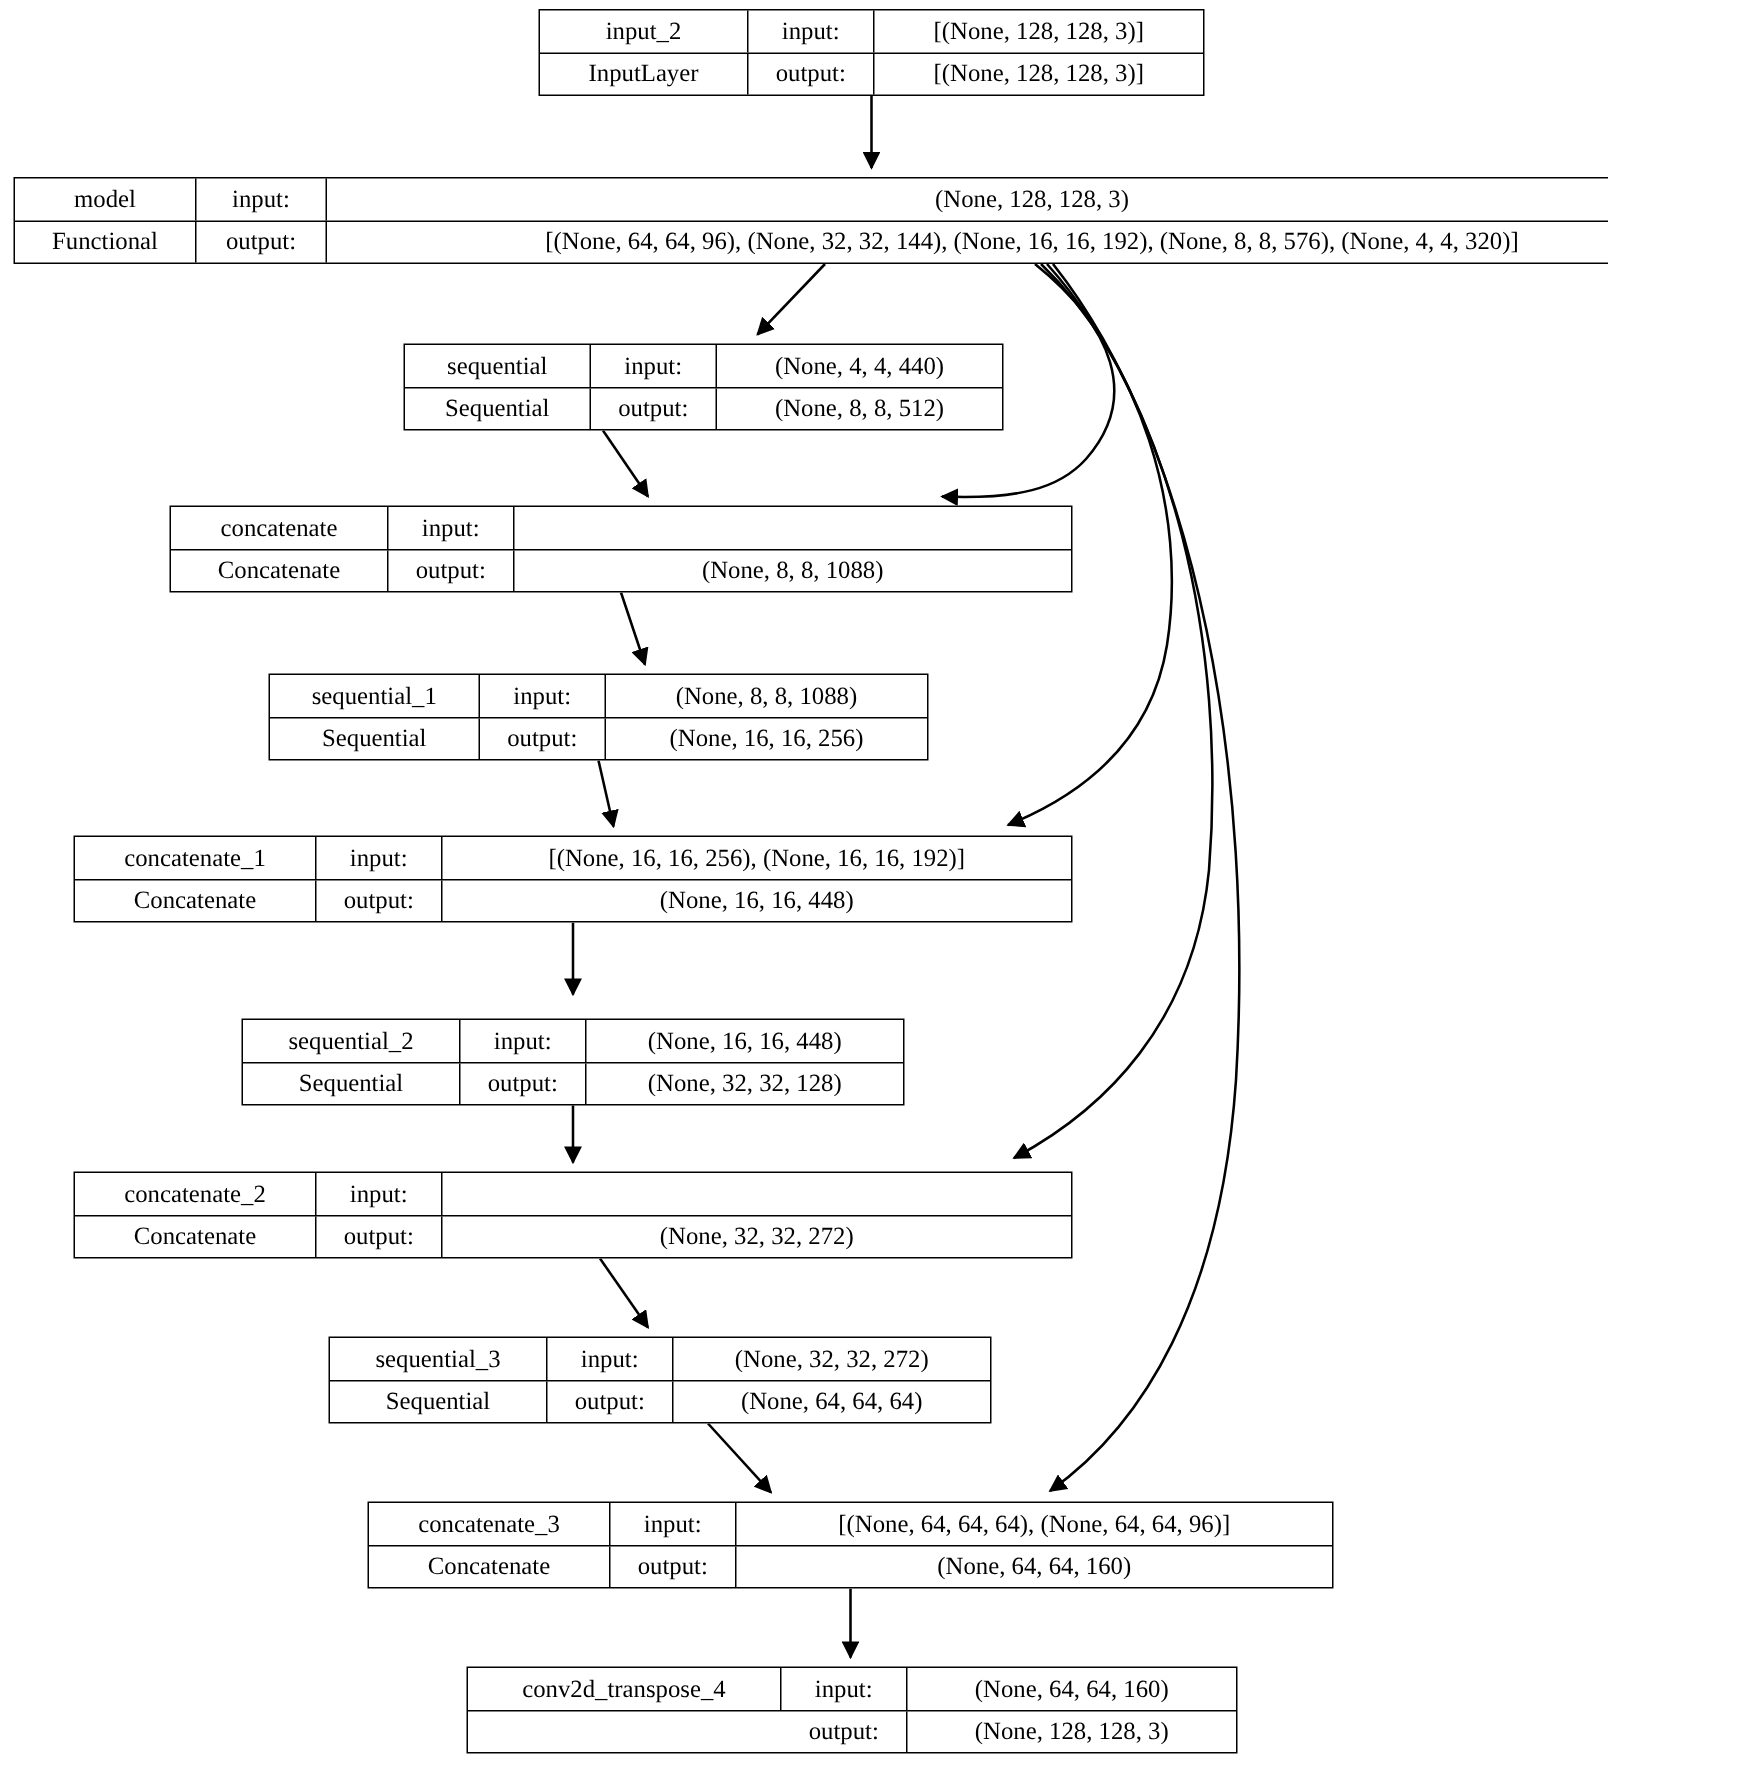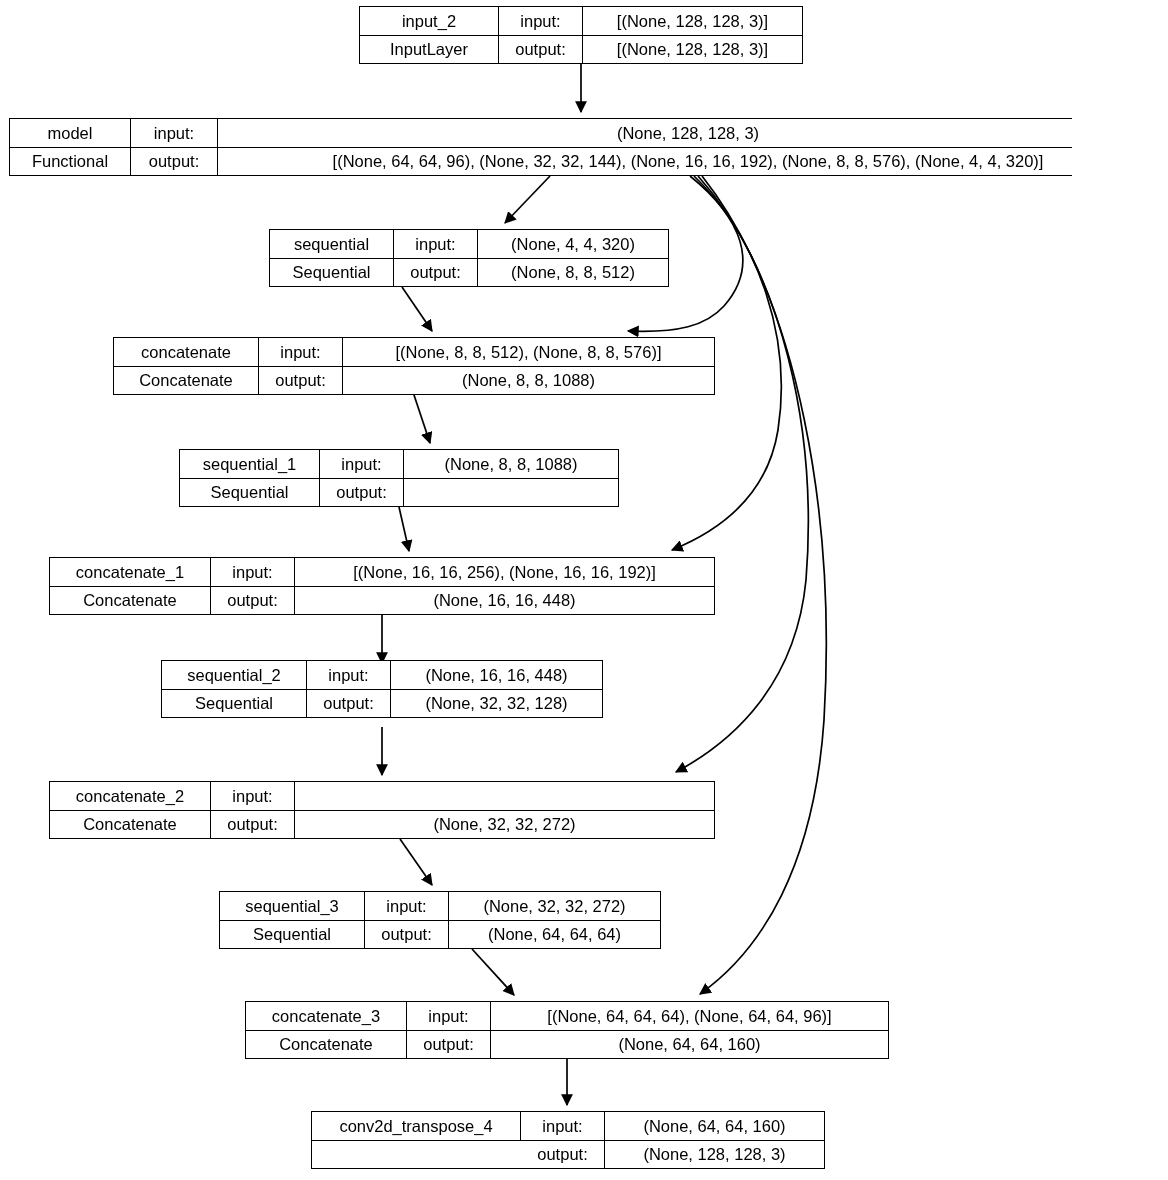--- a/index.html
+++ b/index.html
@@ -5,21 +5,21 @@
   html, body {
     margin: 0;
     padding: 0;
     background: #ffffff;
   }
   #canvas {
     position: relative;
     width: 1072px;
     height: 1180px;
     background: #ffffff;
-    font-family: Liberation Sans, sans-serif;
+    font-family: Liberation Serif, serif;
     overflow: hidden;
     border-radius: 24px;
   }
   svg#edges {
     position: absolute;
     left: 0;
     top: 0;
     width: 1168px;
     height: 1180px;
     pointer-events: none;
@@ -128,64 +128,64 @@
       <div class="row bottom">
         <div class="cell c-name" style="width: 121px; flex: 0 0 121px;">Functional</div>
         <div class="cell c-key" style="width: 87px; flex: 0 0 87px;">output:</div>
         <div class="cell c-val">[(None, 64, 64, 96), (None, 32, 32, 144), (None, 16, 16, 192), (None, 8, 8, 576), (None, 4, 4, 320)]</div>
       </div>
     </div>
     <div class="node" style="left: 269px; top: 229px; width: 400px; height: 58px;">
       <div class="row top">
         <div class="cell c-name" style="width: 124px; flex: 0 0 124px;">sequential</div>
         <div class="cell c-key" style="width: 84px; flex: 0 0 84px;">input:</div>
-        <div class="cell c-val">(None, 4, 4, 320)</div>
+        <div class="cell c-val">(None, 4, 4, 440)</div>
       </div>
       <div class="row bottom">
         <div class="cell c-name" style="width: 124px; flex: 0 0 124px;">Sequential</div>
         <div class="cell c-key" style="width: 84px; flex: 0 0 84px;">output:</div>
         <div class="cell c-val">(None, 8, 8, 512)</div>
       </div>
     </div>
     <div class="node" style="left: 113px; top: 337px; width: 602px; height: 58px;">
       <div class="row top">
         <div class="cell c-name" style="width: 145px; flex: 0 0 145px;">concatenate</div>
         <div class="cell c-key" style="width: 84px; flex: 0 0 84px;">input:</div>
-        <div class="cell c-val">[(None, 8, 8, 512), (None, 8, 8, 576)]</div>
       </div>
       <div class="row bottom">
         <div class="cell c-name" style="width: 145px; flex: 0 0 145px;">Concatenate</div>
         <div class="cell c-key" style="width: 84px; flex: 0 0 84px;">output:</div>
         <div class="cell c-val">(None, 8, 8, 1088)</div>
       </div>
     </div>
     <div class="node" style="left: 179px; top: 449px; width: 440px; height: 58px;">
       <div class="row top">
         <div class="cell c-name" style="width: 140px; flex: 0 0 140px;">sequential_1</div>
         <div class="cell c-key" style="width: 84px; flex: 0 0 84px;">input:</div>
         <div class="cell c-val">(None, 8, 8, 1088)</div>
       </div>
       <div class="row bottom">
         <div class="cell c-name" style="width: 140px; flex: 0 0 140px;">Sequential</div>
         <div class="cell c-key" style="width: 84px; flex: 0 0 84px;">output:</div>
+        <div class="cell c-val">(None, 16, 16, 256)</div>
       </div>
     </div>
     <div class="node" style="left: 49px; top: 557px; width: 666px; height: 58px;">
       <div class="row top">
         <div class="cell c-name" style="width: 161px; flex: 0 0 161px; text-align: center;">concatenate_1</div>
         <div class="cell c-key" style="width: 84px; flex: 0 0 84px;">input:</div>
         <div class="cell c-val">[(None, 16, 16, 256), (None, 16, 16, 192)]</div>
       </div>
       <div class="row bottom">
         <div class="cell c-name" style="width: 161px; flex: 0 0 161px;">Concatenate</div>
         <div class="cell c-key" style="width: 84px; flex: 0 0 84px;">output:</div>
         <div class="cell c-val">(None, 16, 16, 448)</div>
       </div>
     </div>
-    <div class="node" style="left: 161px; top: 660px; width: 442px; height: 58px;">
+    <div class="node" style="left: 161px; top: 679px; width: 442px; height: 58px;">
       <div class="row top">
         <div class="cell c-name" style="width: 145px; flex: 0 0 145px;">sequential_2</div>
         <div class="cell c-key" style="width: 84px; flex: 0 0 84px;">input:</div>
         <div class="cell c-val">(None, 16, 16, 448)</div>
       </div>
       <div class="row bottom">
         <div class="cell c-name" style="width: 145px; flex: 0 0 145px;">Sequential</div>
         <div class="cell c-key" style="width: 84px; flex: 0 0 84px;">output:</div>
         <div class="cell c-val">(None, 32, 32, 128)</div>
       </div>

